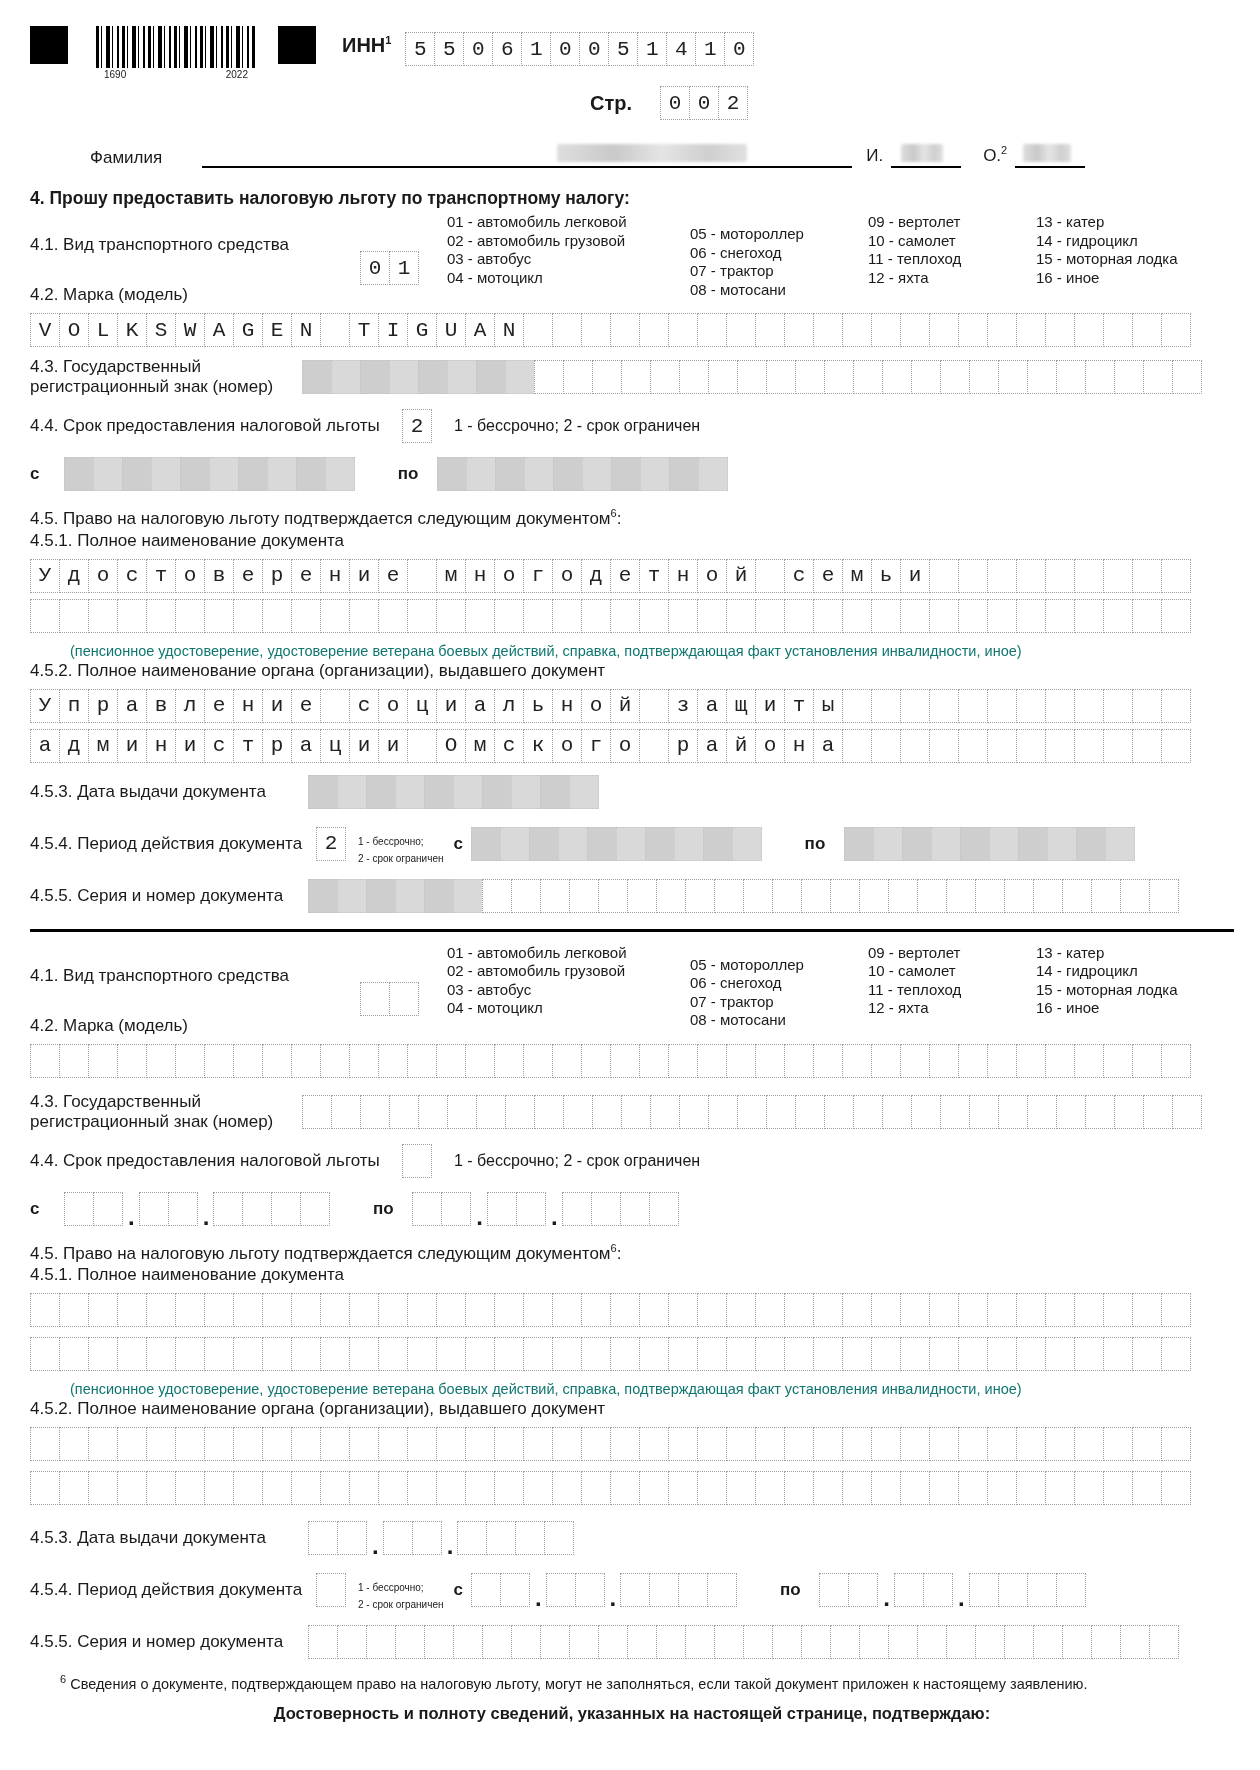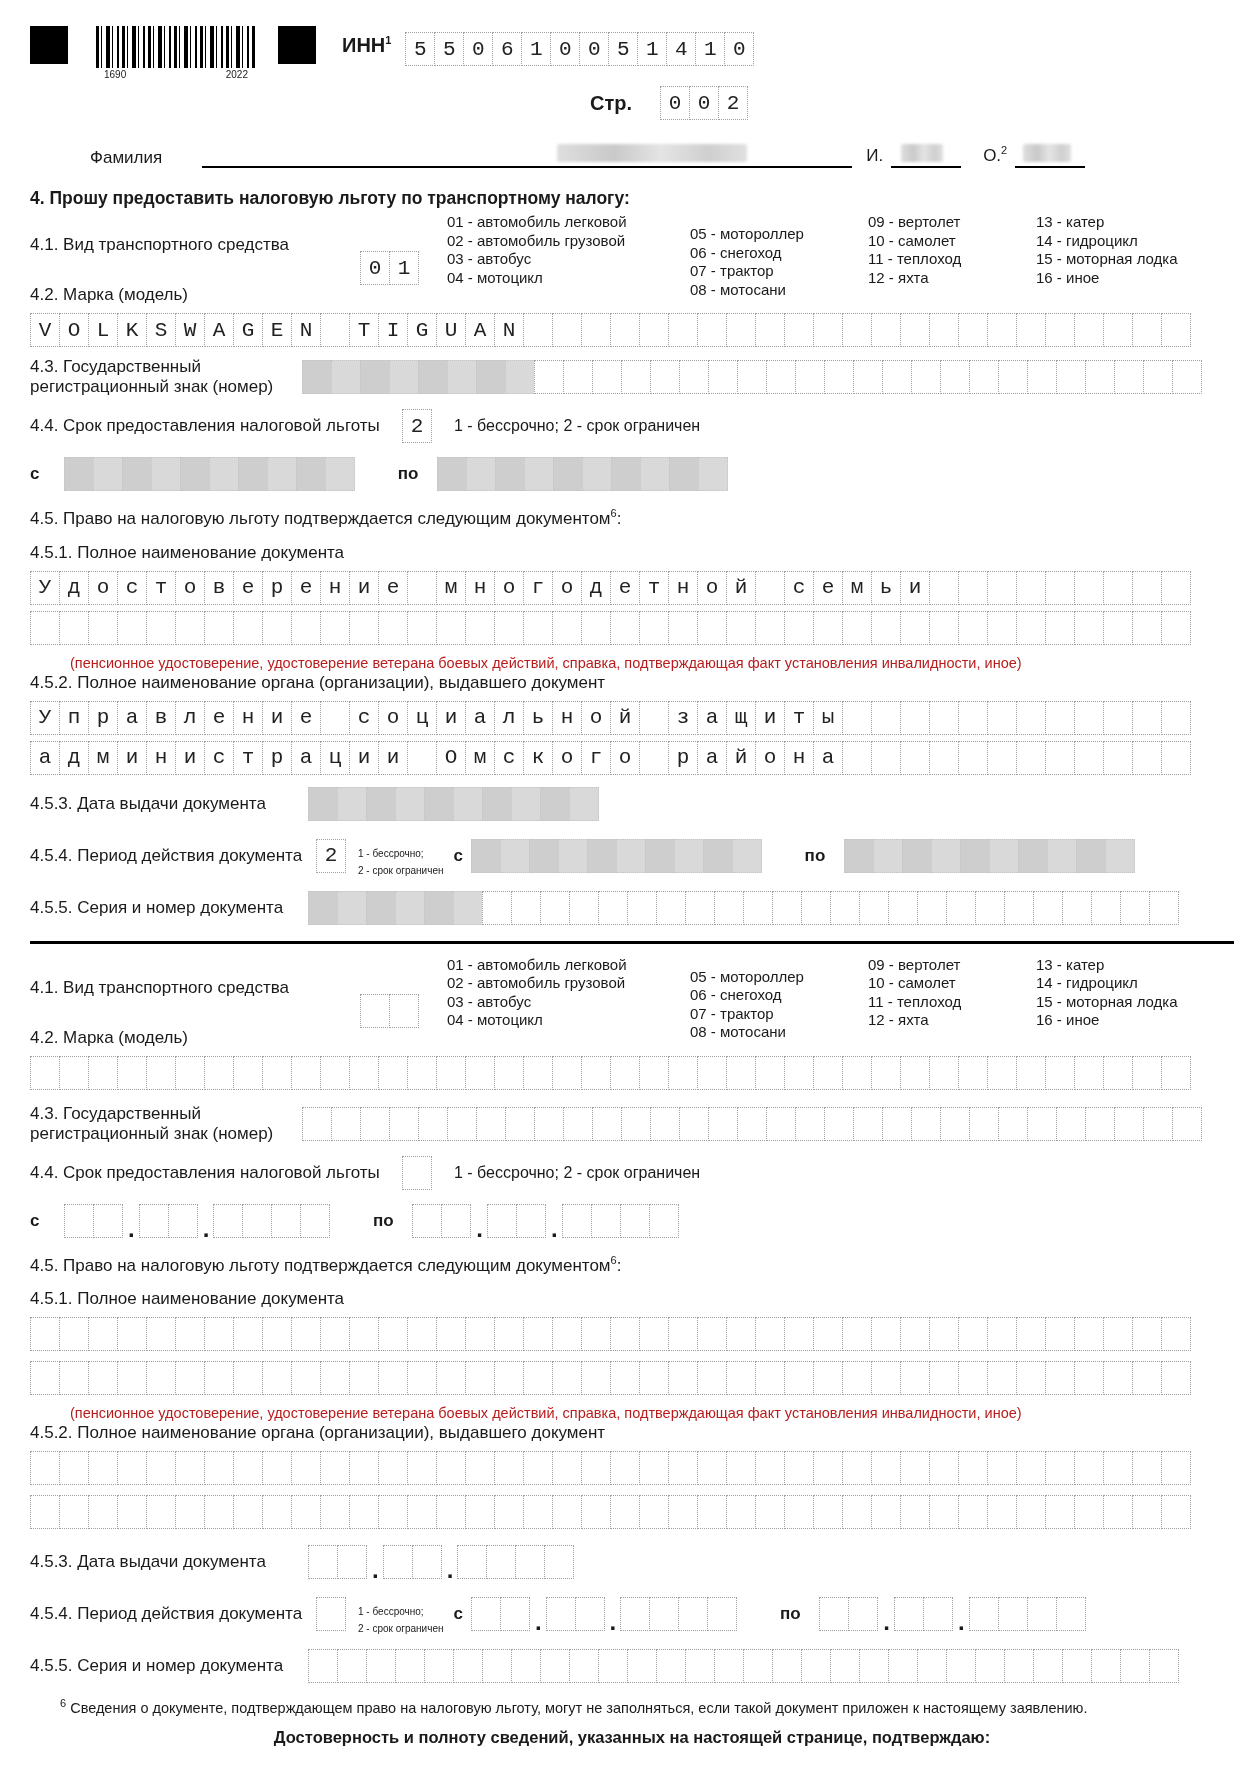--- a/index.html
+++ b/index.html
@@ -67,22 +67,22 @@
   .r43{margin-top:10px;align-items:center;}
   .lab43{width:272px;flex:0 0 auto;}
   .r44{margin-top:12px;}
   .lab44{width:372px;flex:0 0 auto;}
   .legend44{margin-left:22px;font-size:16px;}
   .rdates{margin-top:14px;}
   .fromto{font-size:17px;font-weight:bold;}
   .ft-c{width:34px;}
   .ft-po{width:46px;text-align:center;margin-left:30px;margin-right:6px;}
   .r45{margin-top:12px;}
-  .lab451{margin-top:14px;}
-  .note{font-size:14.5px;margin:6px 0 2px 40px;color:#b91c1c;}
+  .lab451{margin-top:2px;}
+  .note{font-size:14.5px;margin:6px 0 2px 40px;color:#0f766e;}
   .r453{margin-top:12px;}
   .lab453{width:278px;flex:0 0 auto;}
   .r454{margin-top:12px;}
   .lab454{width:286px;flex:0 0 auto;}
   .legend454{font-size:10px;line-height:17px;margin:12px 10px 0 12px;}
   .r455{margin-top:12px;}
   .lab455{width:278px;flex:0 0 auto;}
   .divider{border:none;border-top:3px solid #000;margin:16px 0 12px 0;}
   .footnote{font-size:14.5px;margin:14px 0 0 30px;}
   .confirm{font-size:16.5px;font-weight:bold;text-align:center;margin-top:12px;}

